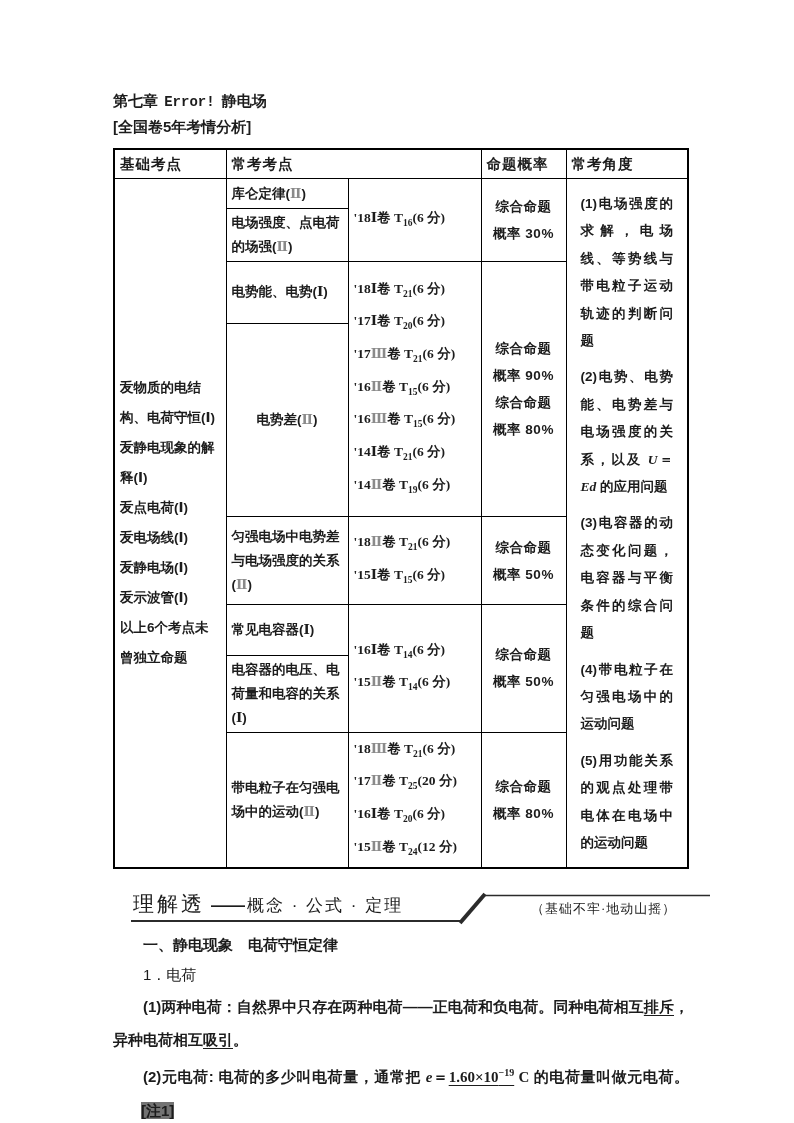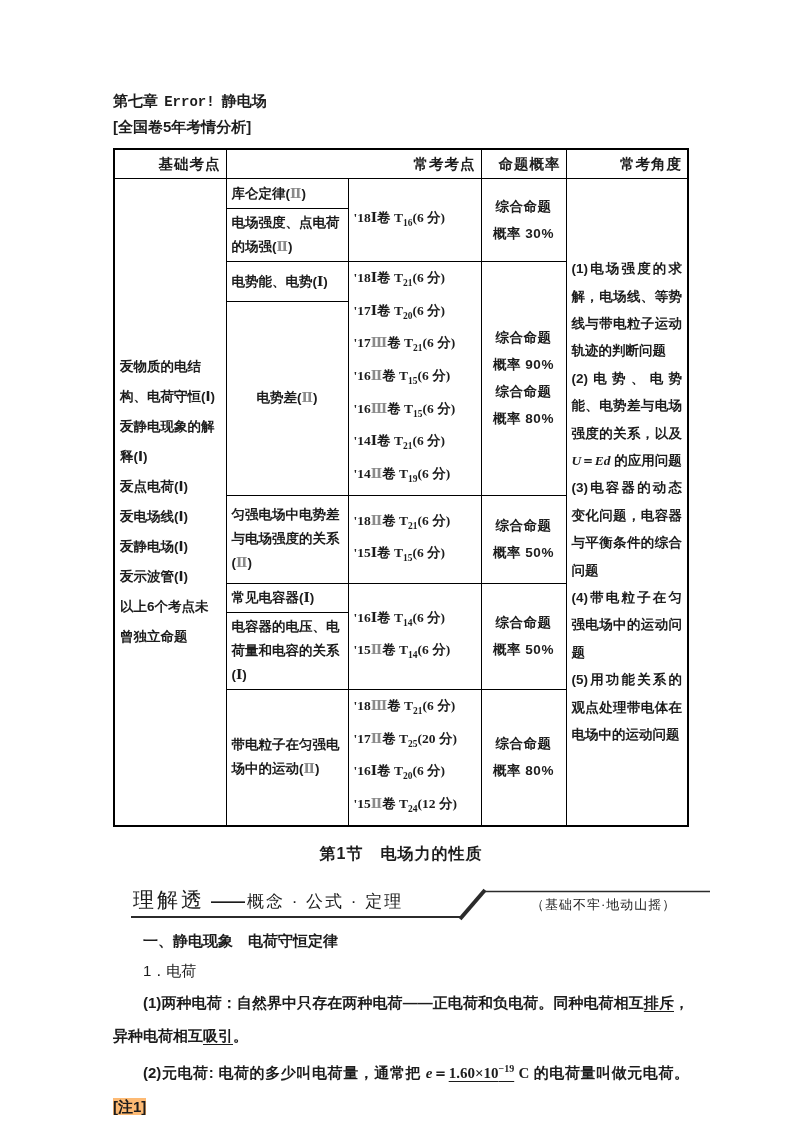--- a/index.html
+++ b/index.html
@@ -12,32 +12,32 @@
 
   
   .chapter-title{font-size:15px;font-weight:bold;margin-bottom:7px;}
   .chapter-title .mono{font-family:"Liberation Mono","DejaVu Sans Mono",monospace;font-weight:bold;margin:0 3px 0 2px;font-size:14px;}
   .subtitle{font-size:15px;font-weight:bold;margin-bottom:11px;}
 
   
   table.an{border-collapse:collapse;table-layout:fixed;width:574px;border:2px solid #000;}
   table.an td{border:1px solid #000;font-size:13.5px;font-weight:bold;padding:2px 5px;vertical-align:middle;}
   col.c1{width:112px;}col.c2{width:122px;}col.c3{width:133px;}col.c4{width:85px;}col.c5{width:122px;}
-  tr.thead td{height:24px;text-align:right;font-size:14.5px;letter-spacing:1px;}
+  tr.thead td{height:24px;text-align:left;font-size:14.5px;letter-spacing:1px;}
   td.basecell{vertical-align:middle;padding:4px 5px;}
   td.basecell div{line-height:30px;text-align:left;}
   td.topic{line-height:24px;padding:3px 6px;}
   td.tcenter{text-align:center;}
   td.exam{font-family:"Liberation Serif","DejaVu Serif",serif;padding-left:12px;}
   td.exam .exam-line{line-height:27px;white-space:nowrap;}
   td.exam sub{font-size:9.5px;}
   td.prob{text-align:center;padding:2px;}
   td.prob div{line-height:27px;letter-spacing:0.5px;}
   td.angle{vertical-align:top;padding:5px 7px 4px 9px;}
-  td.angle p{margin:0;line-height:27.4px;text-align:justify;text-justify:inter-ideograph;}
+  td.angle p{margin:9px;line-height:27.4px;text-align:justify;text-justify:inter-ideograph;}
   .rom{font-family:"Liberation Serif","DejaVu Serif",serif;}
   .rom.gray{color:#8a8a8a;}
   .it{font-style:italic;font-family:"Liberation Serif","DejaVu Serif",serif;}
 
   
   .section-title{margin-top:17px;text-align:center;font-size:16px;font-weight:bold;letter-spacing:1px;}
 
   
   .banner{position:relative;margin-top:10px;height:46px;width:600px;}
   .banner svg{position:absolute;left:0;top:0;}
@@ -47,21 +47,21 @@
   .banner-sub{font-size:17px;font-weight:normal;letter-spacing:2px;}
   .banner-note{position:absolute;left:418px;top:21px;font-size:13px;
     font-family:"Liberation Serif","DejaVu Serif",serif;letter-spacing:1px;white-space:nowrap;}
 
   
   .h1{margin-top:7px;font-size:15px;font-weight:bold;text-indent:2em;line-height:26px;}
   .h2{font-size:15px;font-weight:normal;text-indent:2em;line-height:30px;margin-top:2px;}
   p.body{margin:0;font-size:15px;font-weight:bold;line-height:33px;text-indent:2em;text-align:justify;}
   .ul{text-decoration:underline;text-underline-offset:3px;}
   .serif{font-family:"Liberation Serif","DejaVu Serif",serif;}
-  .hl{background:#fdba74;}
+  .hl{background:#737373;margin-left:28px;}
   sup{font-size:10px;}
 </style>
 </head>
 <body>
 
 <div class="page">
   <div class="content">
 
     <div class="chapter-title">
       <span>第七章</span>
@@ -174,21 +174,20 @@
           <div class="exam-line"><span>'15</span><span class="rom gray">Ⅱ</span><span>卷 T</span><sub>24</sub><span>(12 分)</span></div>
         </td>
         <td class="prob">
           <div>综合命题</div>
           <div>概率 80%</div>
         </td>
       </tr>
       </tbody>
     </table>
 
-    <div class="section-title">第1节　电场力的性质</div>
 
     <div class="banner">
       <svg width="600" height="46">
         <line x1="18" y1="42" x2="350" y2="42" stroke="#2b2b2b" stroke-width="2"></line>
         <line x1="347" y1="44" x2="372" y2="15" stroke="#2b2b2b" stroke-width="4"></line>
         <line x1="371" y1="16.5" x2="597" y2="16.5" stroke="#2b2b2b" stroke-width="1.5"></line>
       </svg>
       <div class="banner-left">
         <span class="banner-title">理解透</span><span class="banner-dash">——</span><span class="banner-sub">概念 · 公式 · 定理</span>
       </div>

